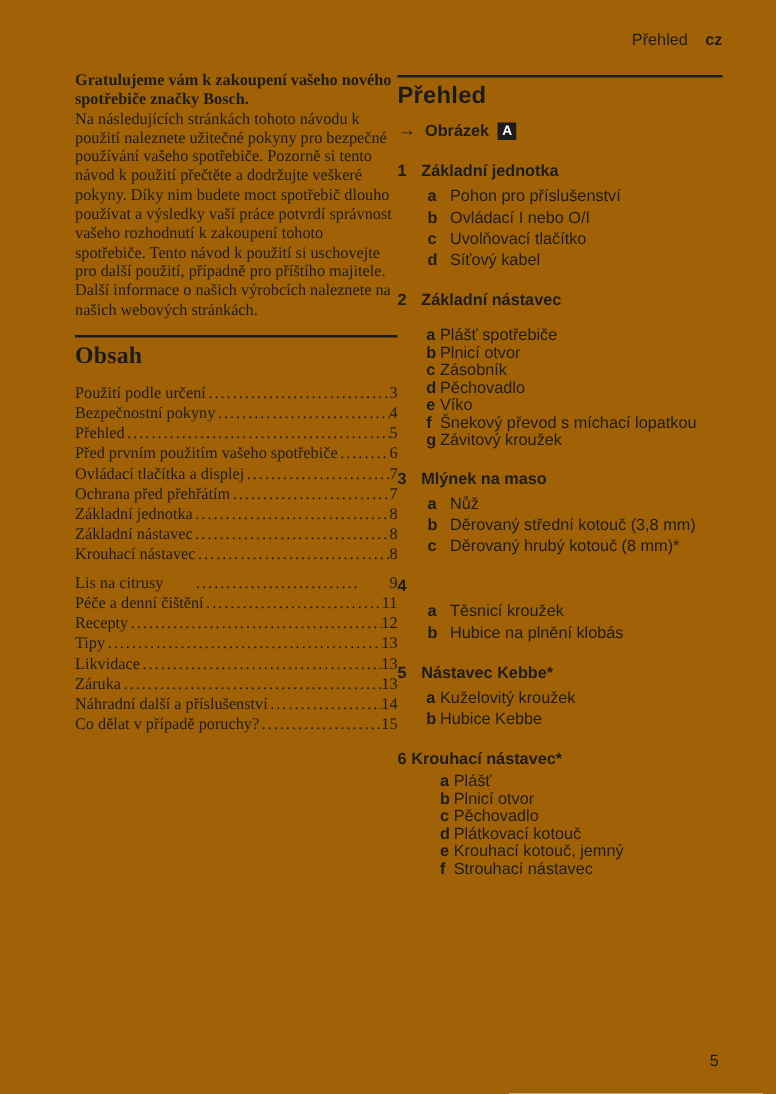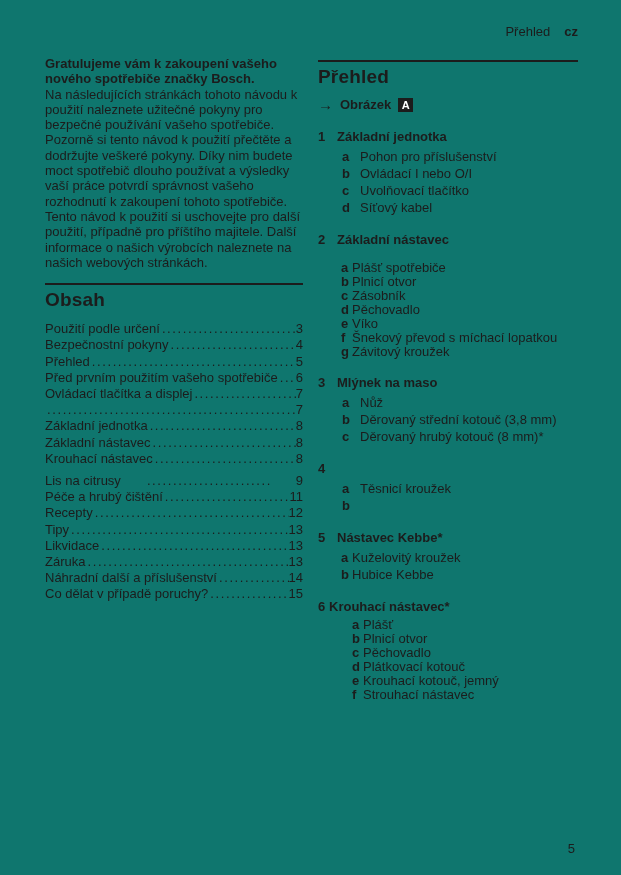--- a/index.html
+++ b/index.html
@@ -1,26 +1,26 @@
 <!DOCTYPE html>
 <html><head>
 <meta charset="utf-8">
 <style>
   * { margin:0; padding:0; box-sizing:border-box; }
   html, body { background:#ffffff; }
   body { font-family:"Liberation Sans", sans-serif; color:#1c1c1c; }
-  .page { position:relative; width:621px; height:875px; background:#0f766e; overflow:hidden; font-size:13px; }
+  .page { position:relative; width:621px; height:875px; background:#a16207; overflow:hidden; font-size:13px; }
 
   
   .running-header { position:absolute; top:24px; right:43px; display:flex; gap:14px; align-items:baseline; font-size:13px; }
   .running-header .lang { font-weight:700; }
 
   
   .col { position:absolute; top:56px; }
-  .col-left { left:45px; width:258px; }
+  .col-left { left:60px; width:258px;font-family:Liberation Serif, serif; }
   .col-right { left:318px; width:260px; }
 
   
   .intro p { line-height:15.3px; }
   .intro .bold { font-weight:700; }
   .rule { border:0; border-top:2px solid #1c1c1c; height:0; }
   .rule-left { margin-top:13px; }
   .rule-right { margin-top:4px; }
   .col-title { font-size:19px; font-weight:700; margin-top:4px; letter-spacing:0.2px; }
 
@@ -93,20 +93,21 @@
           <span class="toc-label">Před prvním použitím vašeho spotřebiče</span>
           <span class="toc-dots"></span>
           <span class="toc-page">6</span>
         </div>
       <div class="toc-row">
           <span class="toc-label">Ovládací tlačítka a displej</span>
           <span class="toc-dots"></span>
           <span class="toc-page">7</span>
         </div>
       <div class="toc-row">
+          <span class="toc-label">Ochrana před přehřátím</span>
           <span class="toc-dots"></span>
           <span class="toc-page">7</span>
         </div>
       <div class="toc-row">
           <span class="toc-label">Základní jednotka</span>
           <span class="toc-dots"></span>
           <span class="toc-page">8</span>
         </div>
       <div class="toc-row">
           <span class="toc-label">Základní nástavec</span>
@@ -117,21 +118,21 @@
           <span class="toc-label">Krouhací nástavec</span>
           <span class="toc-dots"></span>
           <span class="toc-page">8</span>
         </div>
       <div class="toc-row toc-gap">
           <span class="toc-label">Lis na citrusy</span>
           <span class="toc-dots"></span>
           <span class="toc-page">9</span>
         </div>
       <div class="toc-row">
-          <span class="toc-label">Péče a hrubý čištění</span>
+          <span class="toc-label">Péče a denní čištění</span>
           <span class="toc-dots"></span>
           <span class="toc-page">11</span>
         </div>
       <div class="toc-row">
           <span class="toc-label">Recepty</span>
           <span class="toc-dots"></span>
           <span class="toc-page">12</span>
         </div>
       <div class="toc-row">
           <span class="toc-label">Tipy</span>
@@ -258,20 +259,21 @@
       <div class="sec-head">
           <span class="sec-num">4</span>
         </div>
       <div class="sec-items">
         <div class="sec-item">
             <span class="key">a</span>
             <span>Těsnicí kroužek</span>
           </div>
         <div class="sec-item">
             <span class="key">b</span>
+            <span>Hubice na plnění klobás</span>
           </div>
       </div>
     </div>
 
     <div class="sec pad-b keys-narrow">
       <div class="sec-head">
           <span class="sec-num">5</span>
           <span class="sec-title">Nástavec Kebbe*</span>
         </div>
       <div class="sec-items">

